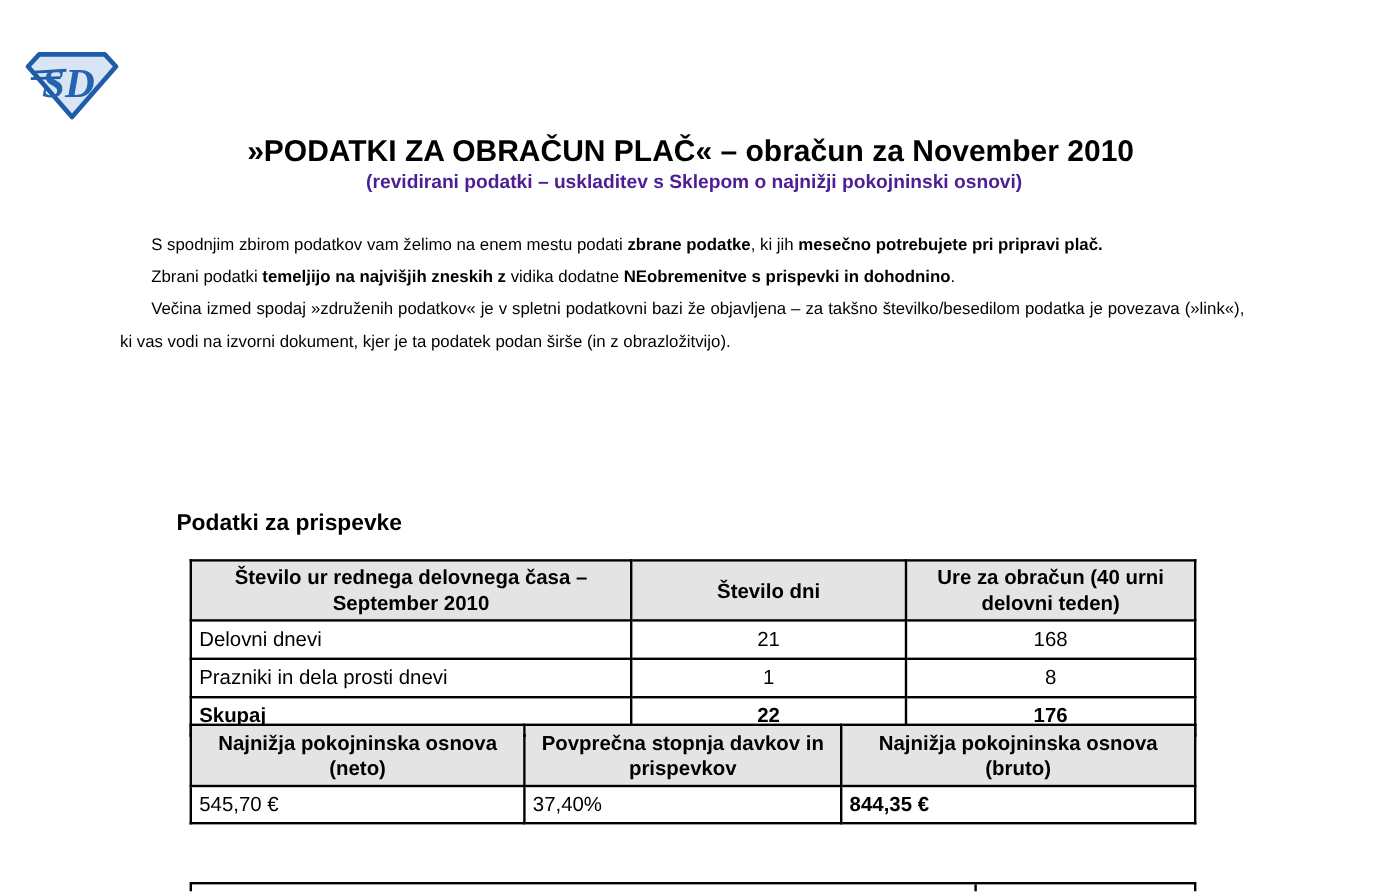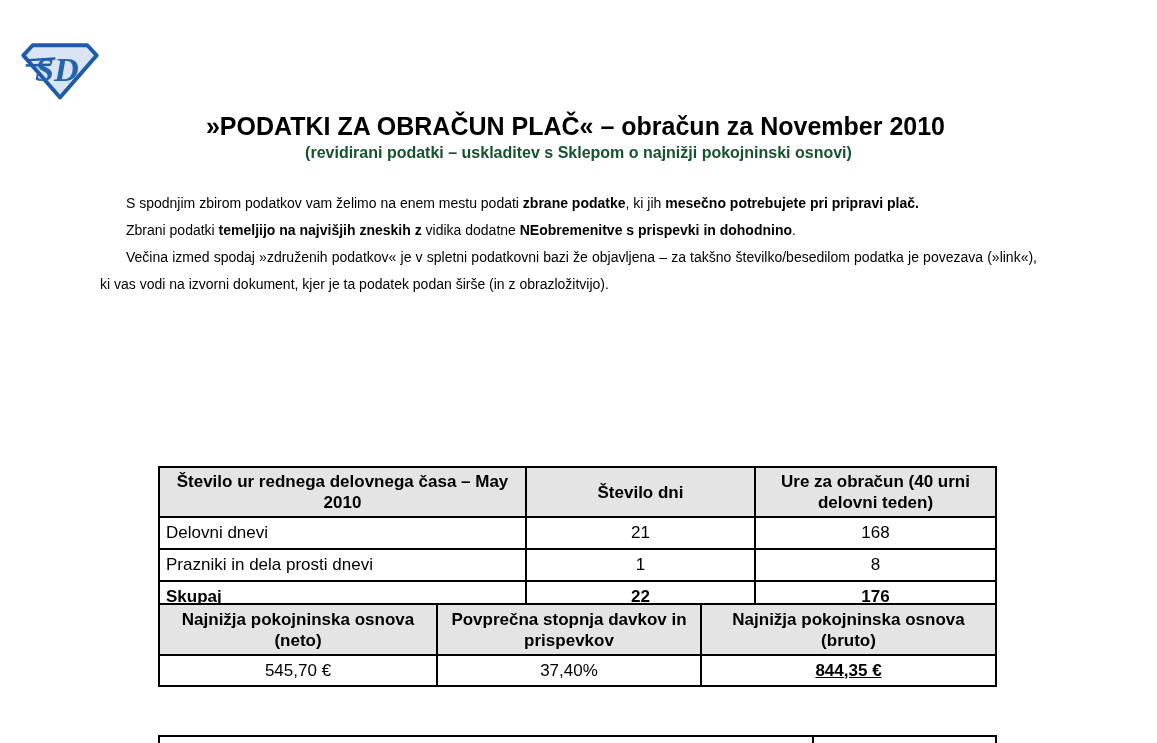--- a/index.html
+++ b/index.html
@@ -13,21 +13,21 @@
   }
   
   .logo{position:absolute;left:21px;top:42px;width:78px;height:58px;}
   
   .title{
     position:absolute;left:0;top:112px;width:1151px;
     text-align:center;font-size:25px;font-weight:bold;letter-spacing:0px;
   }
   .subtitle{
     position:absolute;left:0;top:144px;width:1157px;
-    text-align:center;font-size:16px;font-weight:bold;color:#14532d;
+    text-align:center;font-size:16px;font-weight:bold;color:#4c1d95;
   }
   
   .intro{
     position:absolute;left:100px;top:190px;width:937px;
     font-size:14px;line-height:27px;text-align:justify;
   }
   .intro p{margin:0;text-indent:26px;}
   .intro .b{font-weight:bold;}
   
   .section-heading{
@@ -48,22 +48,22 @@
   }
   table.doc td{vertical-align:middle;}
   .t-hours{left:158px;top:466px;width:839px;}
   .t-hours th{height:48px;}
   .t-hours td{height:30px;}
   .t-hours td.lbl{text-align:left;}
   .t-hours td.num{text-align:center;}
   .t-hours tr.total td{font-weight:bold;}
   .t-pension{left:158px;top:603px;width:839px;padding-left:39px;}
   .t-pension th{height:49px;}
-  .t-pension td{height:29px;text-align:center;}
-  .t-pension td.strong{font-weight:bold;text-decoration:underline;}
+  .t-pension td{height:29px;}
+  .t-pension td.strong{font-weight:bold;}
   
   .t-partial{
     position:absolute;left:158px;top:735px;width:835px;height:40px;
     border:2px solid #000;
   }
   .t-partial .vline{
     position:absolute;left:652px;top:0;width:2px;height:100%;background:#000;
   }
 </style>
 </head>
@@ -82,30 +82,31 @@
 
   <div class="title">»PODATKI ZA OBRAČUN PLAČ« – obračun za November 2010</div>
   <div class="subtitle">(revidirani podatki –  uskladitev s Sklepom o najnižji pokojninski osnovi)</div>
 
   <div class="intro">
     <p><span>S spodnjim zbirom podatkov vam želimo na enem mestu podati </span><span class="b">zbrane podatke</span><span>, ki jih </span><span class="b">mesečno potrebujete pri pripravi plač.</span></p>
     <p><span>Zbrani podatki </span><span class="b">temeljijo na najvišjih zneskih z</span><span> vidika dodatne </span><span class="b">NEobremenitve s prispevki in dohodnino</span><span>.</span></p>
     <p><span>Večina izmed spodaj »združenih podatkov« je v spletni podatkovni bazi že objavljena – za takšno številko/besedilom podatka je povezava (»link«), ki vas vodi na izvorni dokument, kjer je ta podatek podan širše (in z obrazložitvijo).</span></p>
   </div>
 
+  <div class="section-heading">Podatki za prispevke</div>
 
   <table class="doc t-hours">
     <colgroup>
         <col style="width:367px">
         <col style="width:229px">
         <col style="width:241px">
       </colgroup>
     <tbody>
         <tr>
-      <th>Število ur rednega delovnega časa – May 2010</th>
+      <th>Število ur rednega delovnega časa – September 2010</th>
       <th>Število dni</th>
       <th>Ure za obračun (40 urni delovni teden)</th>
     </tr>
     <tr>
       <td class="lbl">Delovni dnevi</td>
       <td class="num">21</td>
       <td class="num">168</td>
     </tr>
     <tr>
       <td class="lbl">Prazniki in dela prosti dnevi</td>

